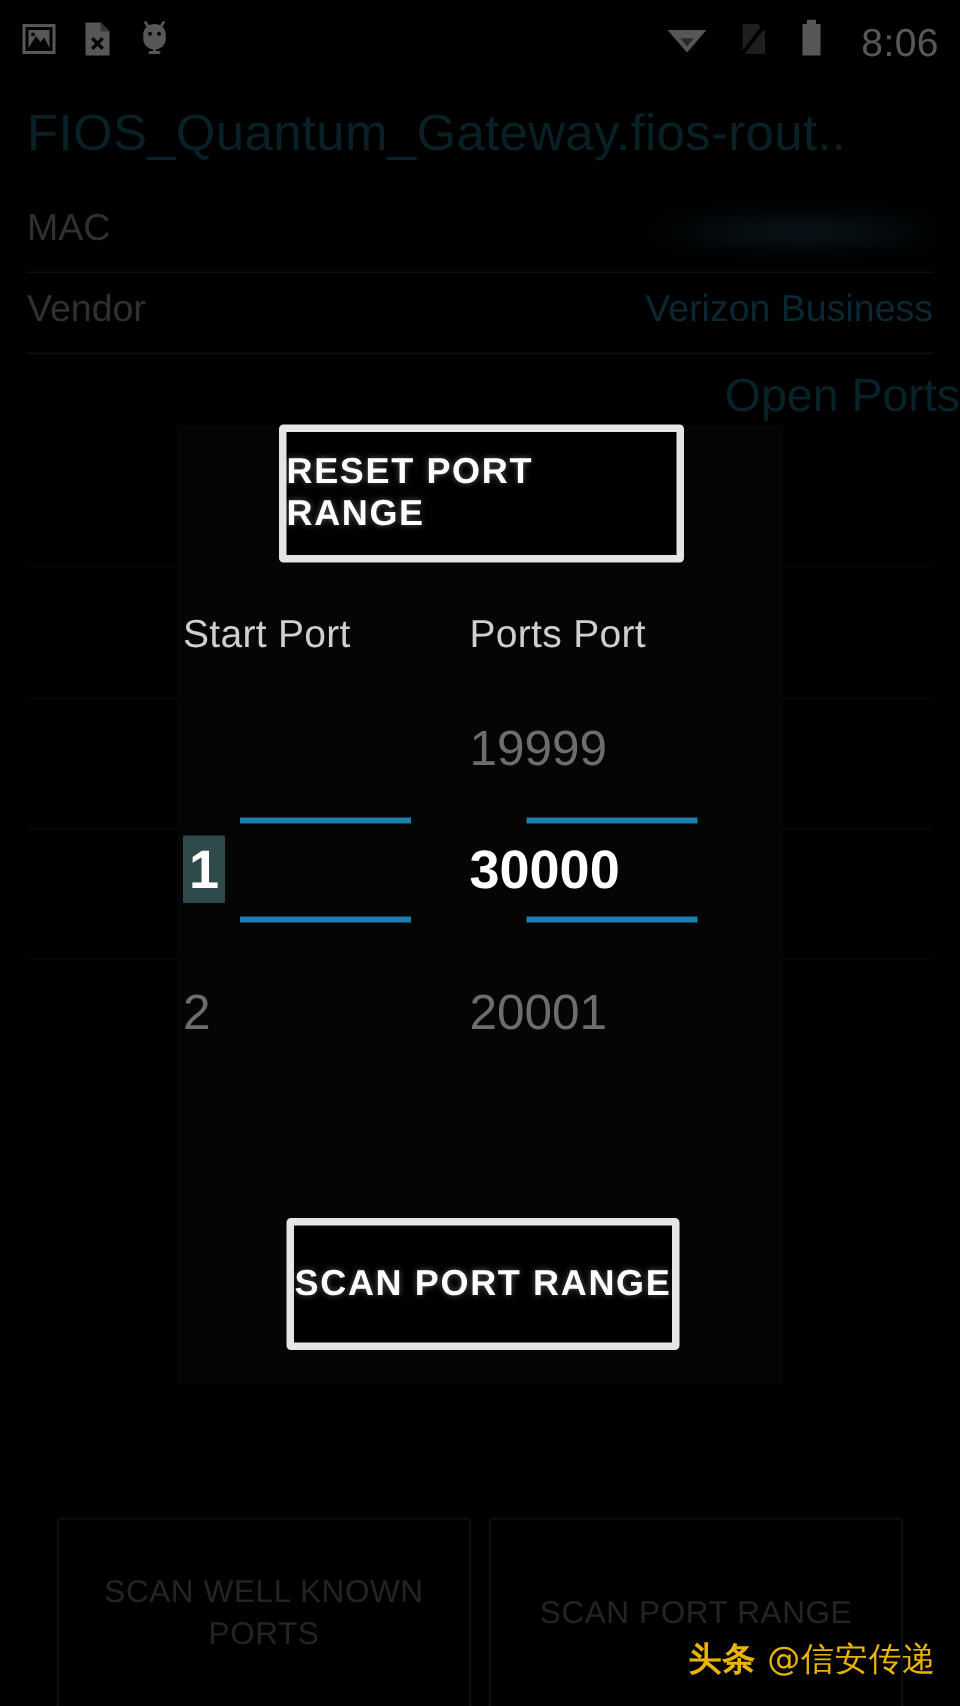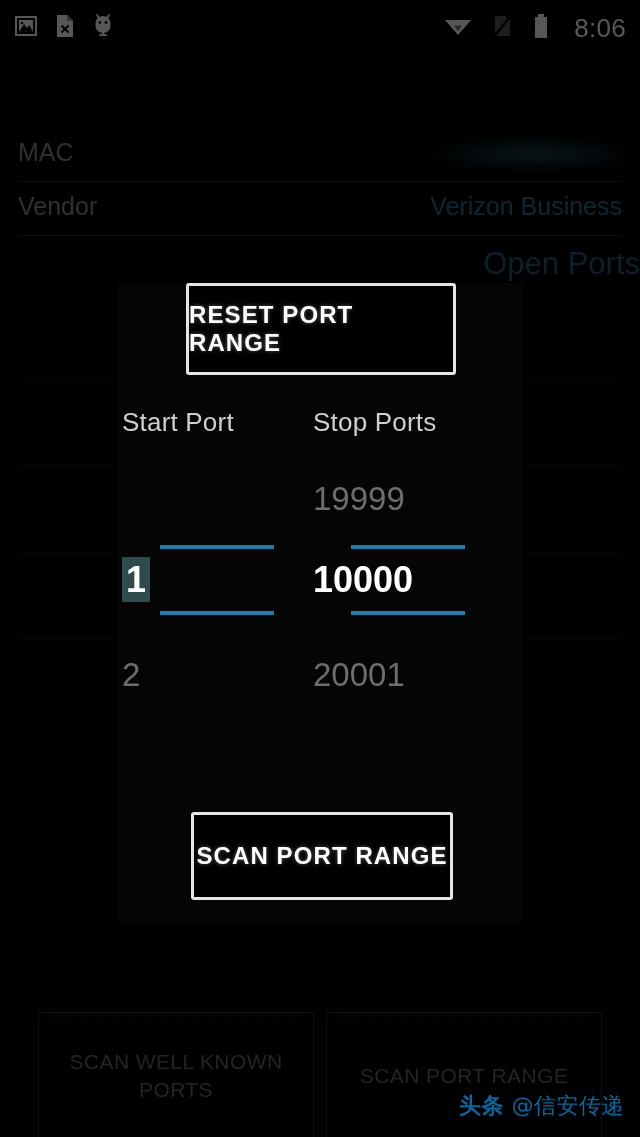--- a/index.html
+++ b/index.html
@@ -70,21 +70,21 @@
   #scrim{
     position:absolute; left:0; top:0; width:640px; height:1137px;
     background:rgba(0,0,0,.66);
   }
   #dialog{
     position:absolute; left:118px; top:283px; width:404px; height:640px;
     background:#050505;
   }
   .dlg-btn{
     position:absolute; left:68px; width:270px; height:92px;
-    border:3px solid #e5e5e5; border-radius:3px; background:#000;
+    border:5px solid #e5e5e5; border-radius:3px; background:#000;
     display:flex; align-items:center; justify-content:center;
     font-size:24px; font-weight:bold; color:#ffffff; letter-spacing:1.1px;
     text-shadow:0 0 4px rgba(255,255,255,.35);
   }
   #reset-port-range-button{ top:0px; }
   #scan-port-range-button{ top:529px; left:73px; width:262px; height:88px; }
 
   #picker-area{ position:absolute; left:0; top:124px; width:404px; height:385px; }
   .picker{ position:absolute; top:0; width:190px; text-align:left; }
   #picker-start{ left:4px; }
@@ -102,21 +102,21 @@
     margin-top:0;
   }
   .picker-value .sel{
     background:#2e4a4a; padding:2px 4px; border-radius:1px;
   }
   .picker-rule.bottom{ margin-top:0; }
 
   
   #watermark{
     position:absolute; right:16px; bottom:16px;
-    font-size:22px; color:#0369a1; letter-spacing:.5px;
+    font-size:22px; color:#eab308; letter-spacing:.5px;
     font-family:"DejaVu Sans", sans-serif;
   }
   #watermark b{ font-weight:bold; }
 </style>
 </head>
 <body>
 
 <div id="status-bar">
   <div id="status-left">
     <span class="sb-icon">
@@ -163,20 +163,21 @@
         <rect x="5" y="0" width="6" height="3" fill="#fff"></rect>
         <rect x="2" y="3" width="12" height="21" fill="#fff"></rect>
       </svg>
     </span>
     <span id="status-clock">8:06</span>
   </div>
 </div>
 
 <div id="page">
 
+  <div id="page-title">FIOS_Quantum_Gateway.fios-rout..</div>
 
   <div class="info-row" id="row-mac">
     <span class="info-label">MAC</span>
     <span class="info-value"></span>
     <span id="mac-redaction"></span>
   </div>
 
   <div class="info-row" id="row-vendor">
     <span class="info-label">Vendor</span>
     <span class="info-value">Verizon Business</span>
@@ -216,24 +217,24 @@
     <div class="picker" id="picker-start">
       <div class="picker-label">Start Port</div>
       <div class="picker-prev"></div>
       <div class="picker-rule"></div>
       <div class="picker-value"><span class="sel">1</span></div>
       <div class="picker-rule bottom"></div>
       <div class="picker-next">2</div>
     </div>
 
     <div class="picker" id="picker-stop">
-      <div class="picker-label">Stop Ports</div>
+      <div class="picker-label">Ports Port</div>
       <div class="picker-prev">19999</div>
       <div class="picker-rule"></div>
-      <div class="picker-value">10000</div>
+      <div class="picker-value">30000</div>
       <div class="picker-rule bottom"></div>
       <div class="picker-next">20001</div>
     </div>
 
   </div>
 
   <div class="dlg-btn" id="scan-port-range-button">SCAN PORT RANGE</div>
 </div>
 
 <div id="watermark">

